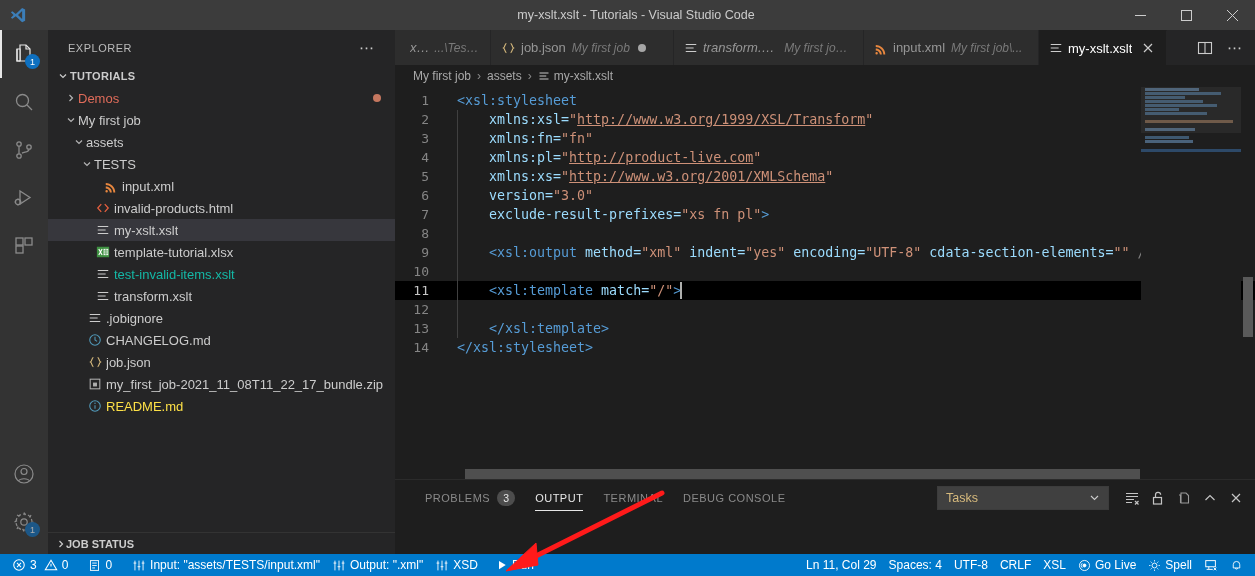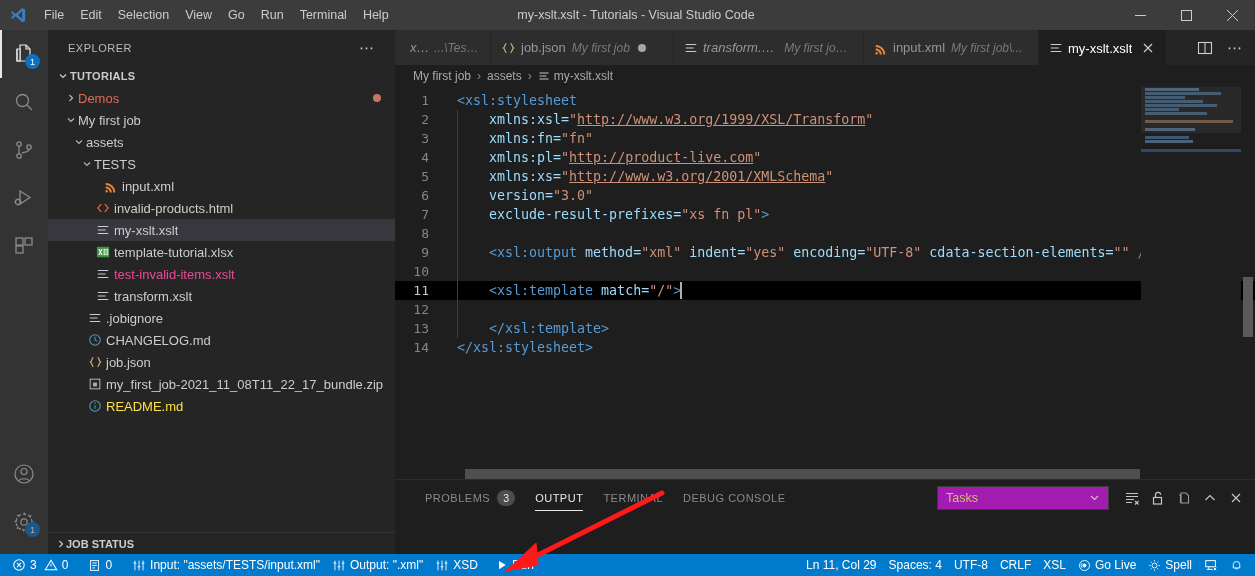--- a/index.html
+++ b/index.html
@@ -163,21 +163,21 @@
   .ptab.active::after {
     content:""; position:absolute; left:10px; right:10px; bottom:4px; height:1px; background:#e7e7e7;
   }
   .ptab .count {
     margin-left:7px; background:#4d4d4d; color:#e7e7e7; border-radius:9px;
     min-width:18px; height:16px; font-size:10.5px; display:flex; align-items:center;
     justify-content:center; padding:0 5px; letter-spacing:0;
   }
   .panel-actions { margin-left:auto; display:flex; align-items:center; gap:4px; padding-right:8px; }
   .select-box {
-    width:172px; height:24px; background:#a21caf; border:1px solid #3c3c3c; color:#d7ba7d;
+    width:172px; height:24px; background:#404040; border:1px solid #3c3c3c; color:#d7ba7d;
     display:flex; align-items:center; padding:0 8px; font-size:12.5px; margin-right:8px;
   }
   .select-box .chev { margin-left:auto; color:#cccccc; }
   .panel-icon { width:22px; height:22px; display:flex; align-items:center; justify-content:center; color:#c5c5c5; }
   .panel-body { flex:1 1 auto; }
 
   
   .statusbar {
     height:22px; flex:0 0 22px; background:#007acc; display:flex; align-items:center;
     color:#ffffff; font-size:12px;
@@ -192,30 +192,20 @@
 </head>
 <body>
 
 <div class="app">
 
   <div class="titlebar">
     <div class="vs-logo">
       <svg width="18" height="18" viewBox="0 0 24 24">
           <path fill="#3c7eb8" d="M17.5 2.5 9 10.5 4.5 7 2.5 8.2l3.6 3.8-3.6 3.8L4.5 17 9 13.5l8.5 8 4-2V4.5l-4-2zm0 4.2v10.6L12 12l5.5-5.3z"></path>
         </svg>
-    </div>
-    <div class="menu">
-      <div class="menu-item">File</div>
-      <div class="menu-item">Edit</div>
-      <div class="menu-item">Selection</div>
-      <div class="menu-item">View</div>
-      <div class="menu-item">Go</div>
-      <div class="menu-item">Run</div>
-      <div class="menu-item">Terminal</div>
-      <div class="menu-item">Help</div>
     </div>
     <div class="title-center">my-xslt.xslt - Tutorials - Visual Studio Code</div>
     <div class="win-controls">
       <div class="win-btn">
         <svg width="11" height="11" viewBox="0 0 11 11">
             <rect x="0" y="5" width="11" height="1" fill="#cccccc"></rect>
           </svg>
       </div>
       <div class="win-btn">
         <svg width="11" height="11" viewBox="0 0 11 11">
@@ -379,21 +369,21 @@
             </span>
             <span class="lbl" style="color: rgb(204, 204, 204);">template-tutorial.xlsx</span>
           </div>
           <div class="row" style="padding-left: 32px;">
             <span class="twisty"></span>
             <span class="ficon">
               <svg width="14" height="14" viewBox="0 0 16 16" fill="none" stroke="#cccccc" stroke-width="1.3">
                 <path d="M2 4 h12 M2 8 h9 M2 12 h12"></path>
               </svg>
             </span>
-            <span class="lbl" style="color: #ec4899;">test-invalid-items.xslt</span>
+            <span class="lbl" style="color: #14b8a6;">test-invalid-items.xslt</span>
           </div>
           <div class="row" style="padding-left: 32px;">
             <span class="twisty"></span>
             <span class="ficon">
               <svg width="14" height="14" viewBox="0 0 16 16" fill="none" stroke="#cccccc" stroke-width="1.3">
                 <path d="M2 4 h12 M2 8 h9 M2 12 h12"></path>
               </svg>
             </span>
             <span class="lbl" style="color: rgb(204, 204, 204);">transform.xslt</span>
           </div>

